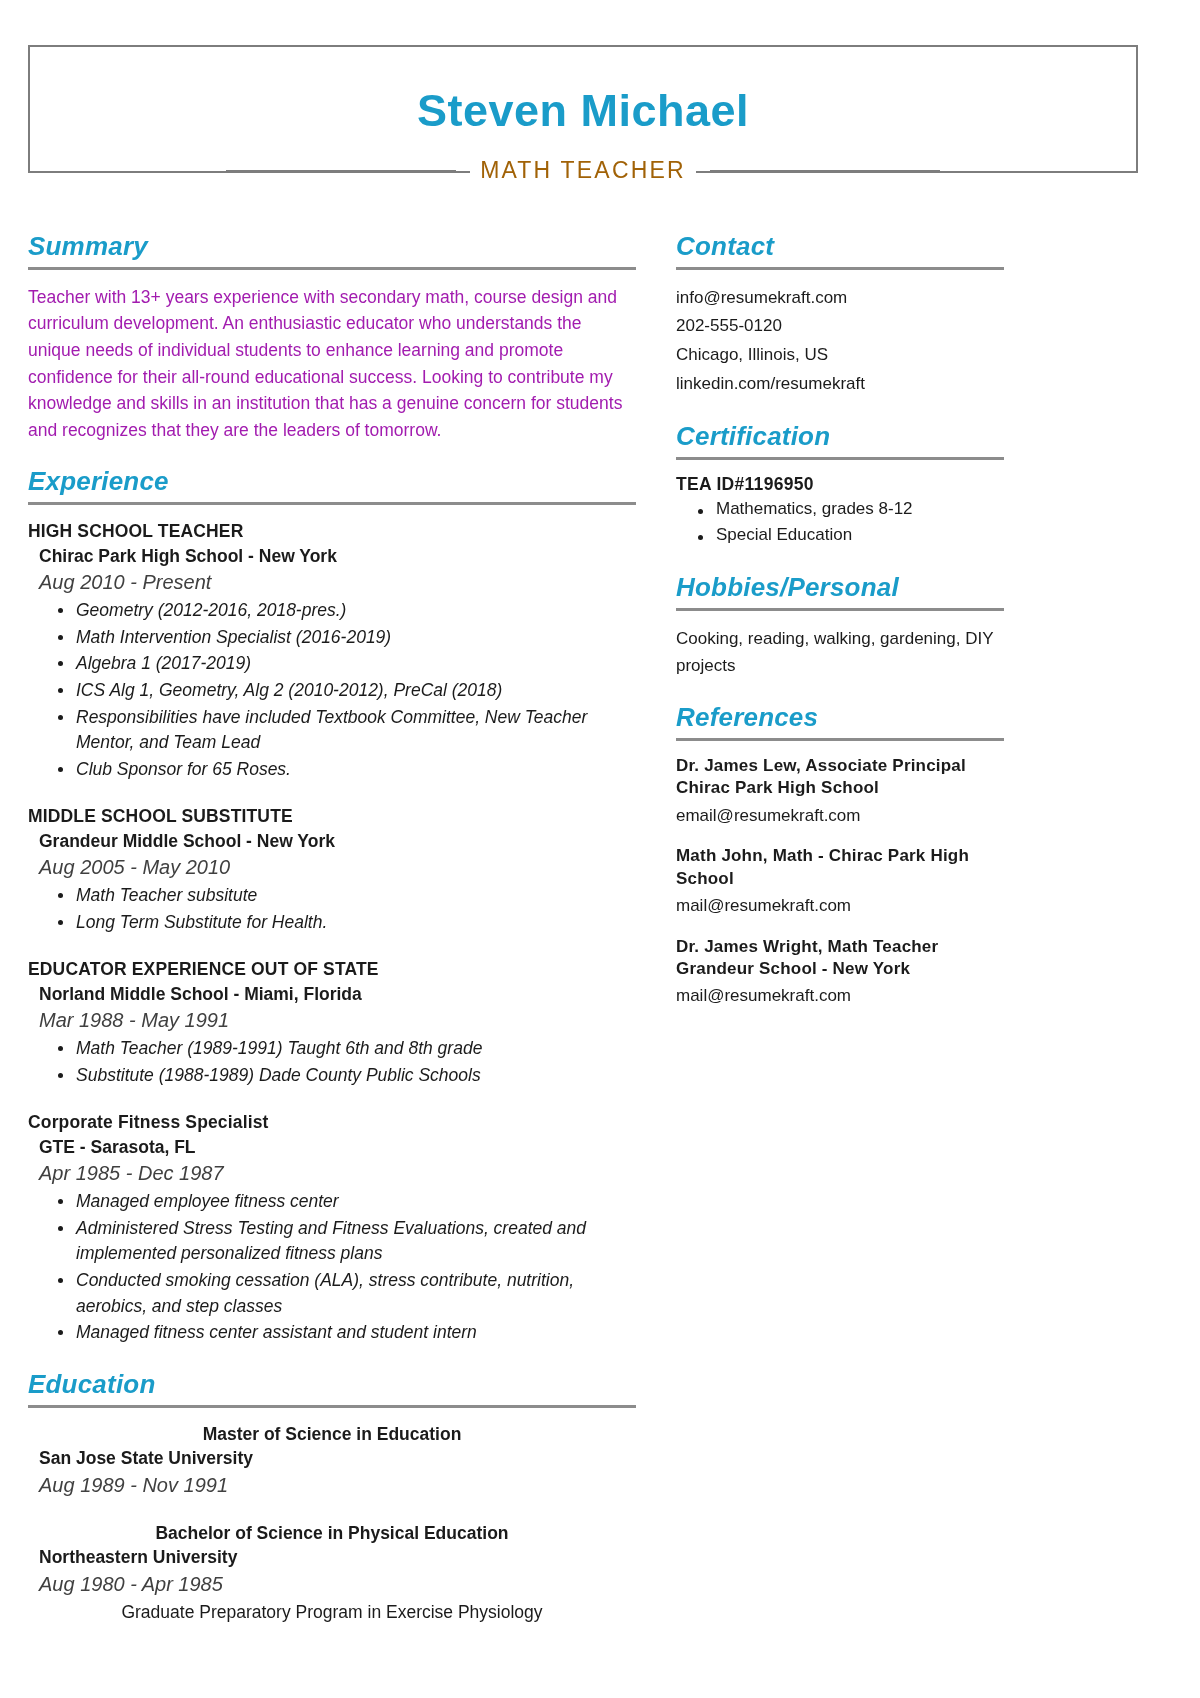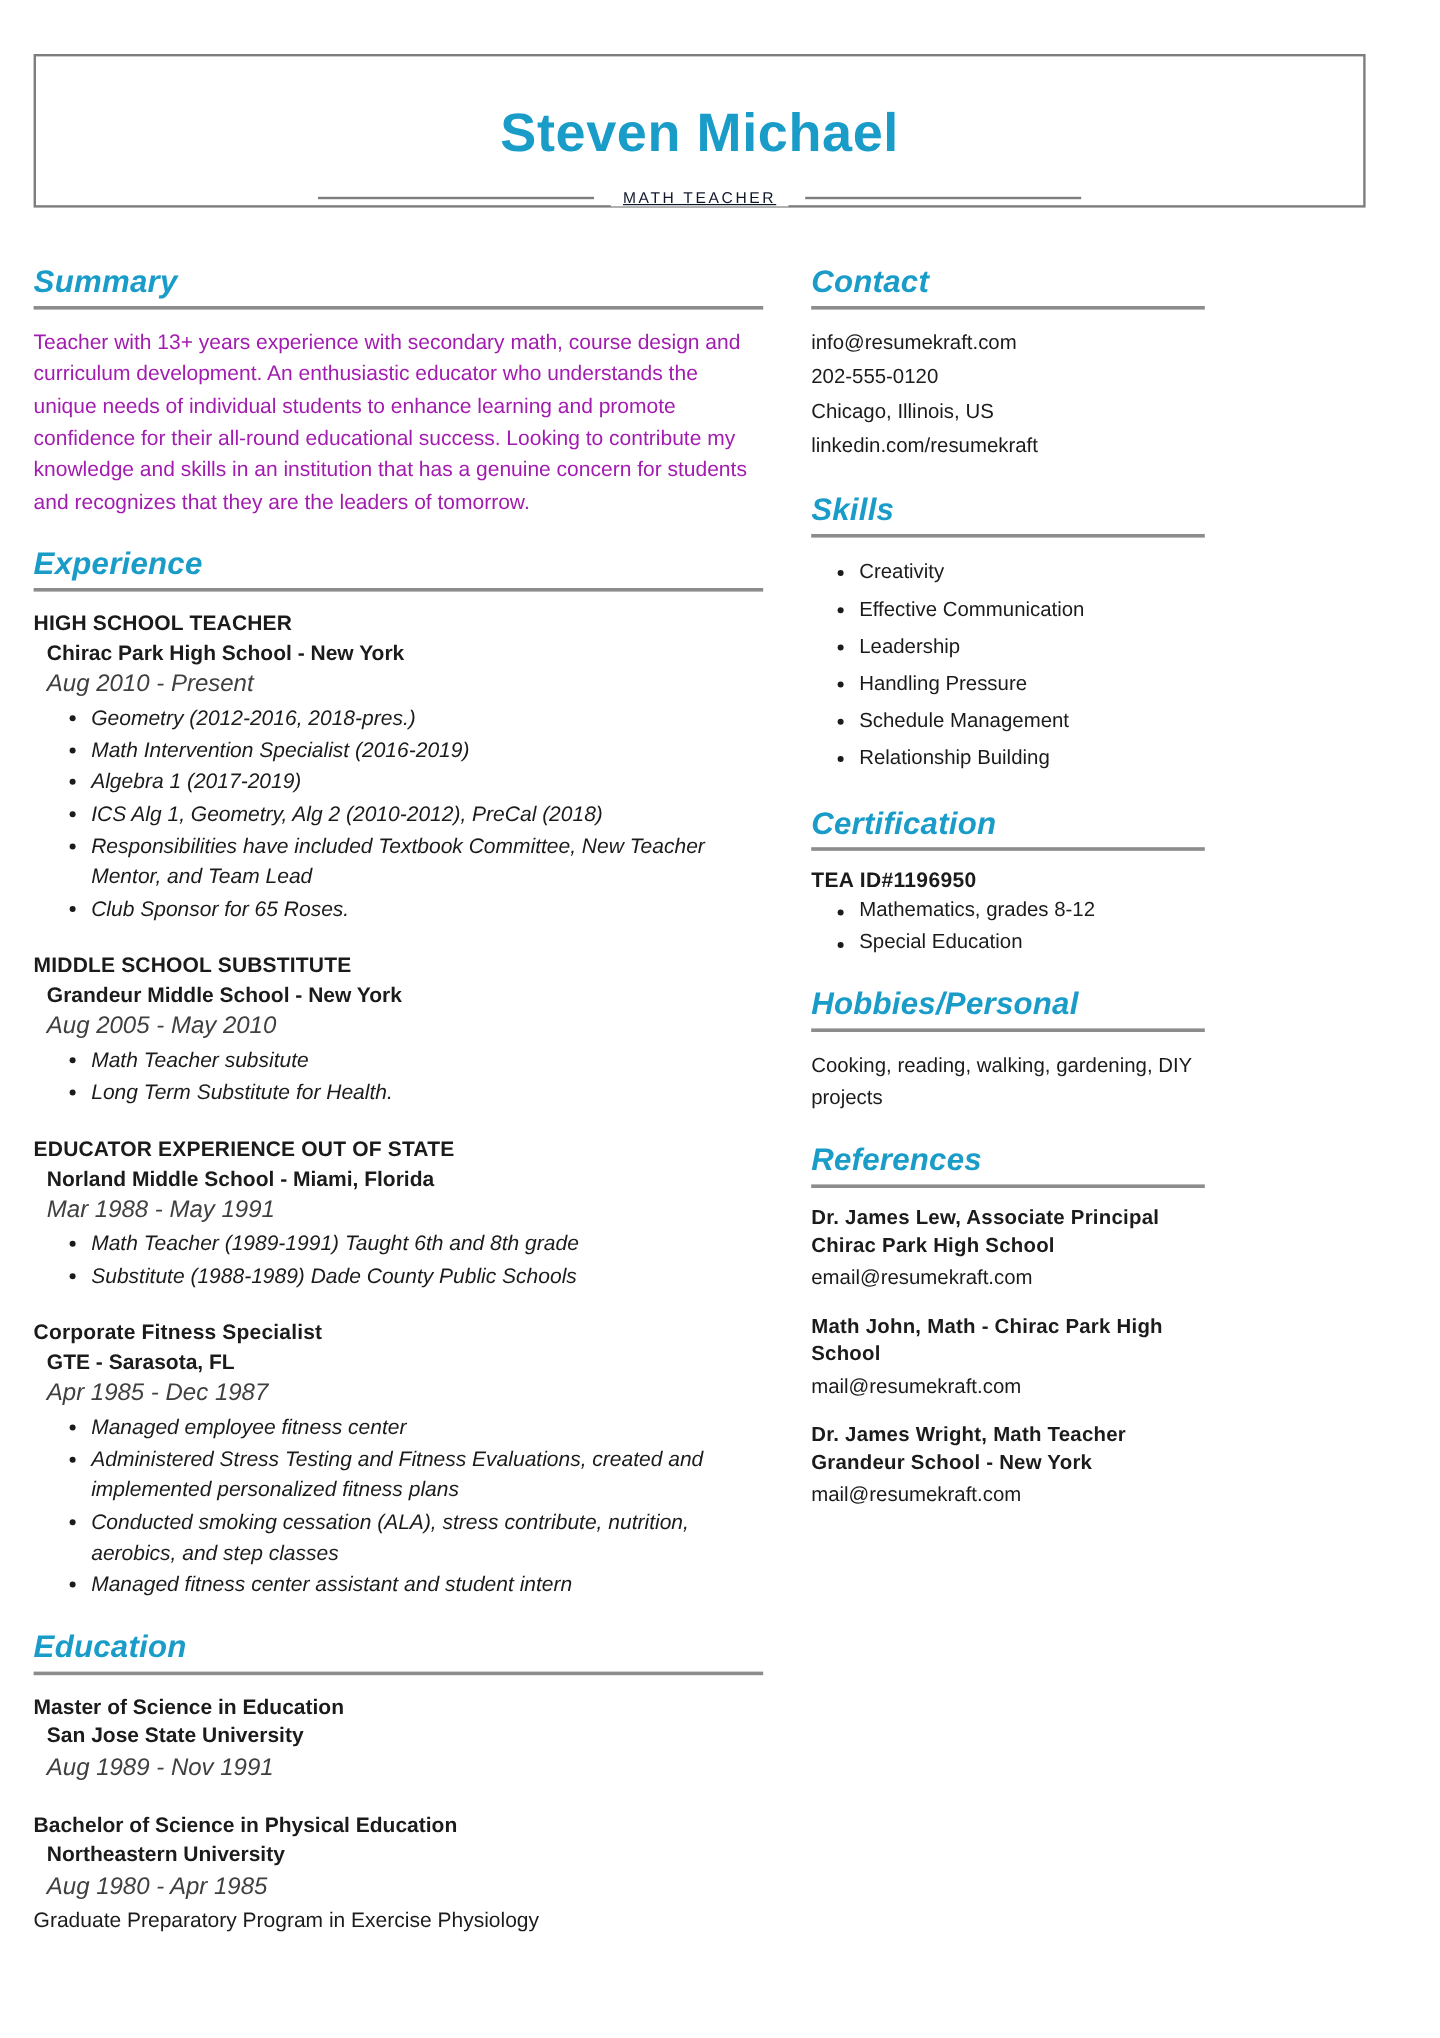--- a/index.html
+++ b/index.html
@@ -46,27 +46,26 @@
     align-items: center;
     justify-content: center;
     gap: 14px;
   }
   .title-rule {
     height: 2px;
     background: #7d7d7d;
     flex: 0 0 230px;
   }
   .job-title {
-    font-size: 13px;
+    font-size: 23px;
     letter-spacing: 2.2px;
-    color: #0f172a;
+    color: #a16207;
     background: #ffffff;
     padding: 0 10px;
     white-space: nowrap;
-    text-decoration: underline;
   }
 
   
   .columns {
     display: flex;
     margin-top: 48px;
     align-items: flex-start;
   }
   .col-left  { width: 608px; flex: 0 0 608px; }
   .col-gap   { width: 40px;  flex: 0 0 40px; }
@@ -136,21 +135,21 @@
   ul.bullets li::before {
     content: "";
     position: absolute;
     left: 0;
     top: 10px;
     width: 5px;
     height: 5px;
     border-radius: 50%;
     background: #1b1b1b;
   }
-  .edu { margin-bottom: 22px; }
+  .edu { margin-bottom: 22px; text-align: center; }
   .edu-degree {
     font-size: 17.5px;
     font-weight: bold;
     line-height: 1.4;
   }
   .edu-note {
     font-size: 17.5px;
     line-height: 1.45;
   }
 
@@ -323,32 +322,20 @@
 
       <div class="section">
         <div class="section-head">Contact</div>
         <div class="section-rule"></div>
         <div class="contact-line">info@resumekraft.com</div>
         <div class="contact-line">202-555-0120</div>
         <div class="contact-line">Chicago, Illinois, US</div>
         <div class="contact-line">linkedin.com/resumekraft</div>
       </div>
 
-      <div class="section sec-skills">
-        <div class="section-head">Skills</div>
-        <div class="section-rule"></div>
-        <ul class="side-bullets">
-          <li>Creativity</li>
-          <li>Effective Communication</li>
-          <li>Leadership</li>
-          <li>Handling Pressure</li>
-          <li>Schedule Management</li>
-          <li>Relationship Building</li>
-        </ul>
-      </div>
 
       <div class="section sec-cert">
         <div class="section-head">Certification</div>
         <div class="section-rule"></div>
         <div class="cert-id">TEA ID#1196950</div>
         <ul class="side-bullets cert-bullets">
           <li>Mathematics, grades 8-12</li>
           <li>Special Education</li>
         </ul>
       </div>

